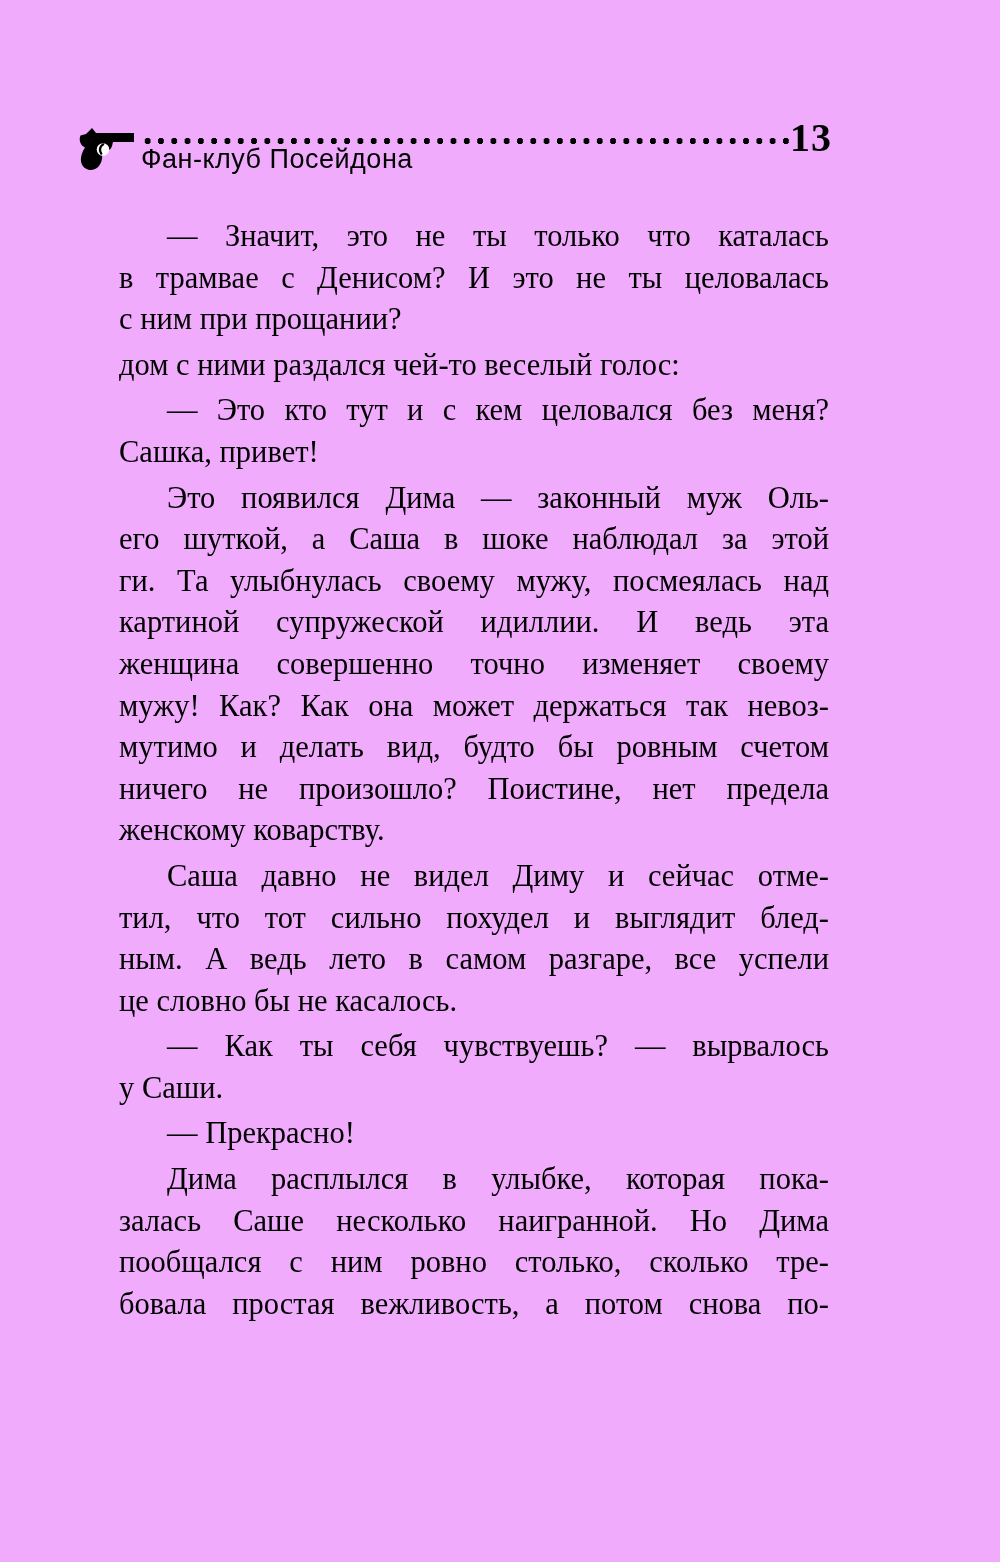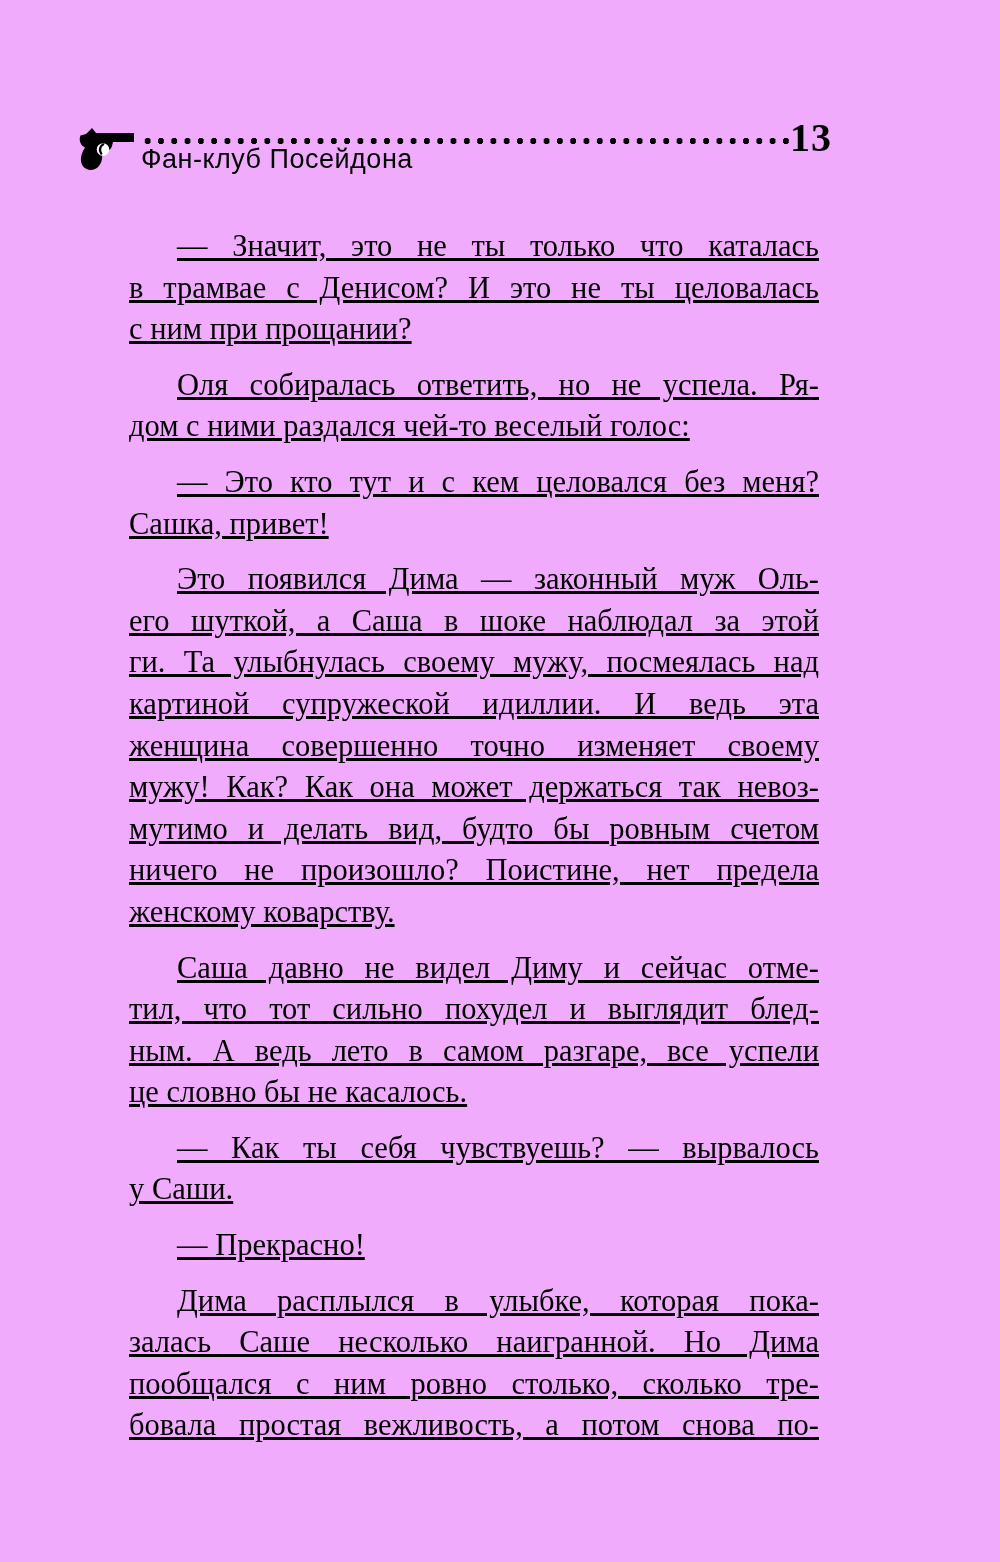--- a/index.html
+++ b/index.html
@@ -62,21 +62,21 @@
   
   .body-text {
     position: absolute;
     left: 115px;
     top: 212px;
     width: 718px;
     font-family: "Liberation Serif", serif;
     font-size: 30.5px;
     line-height: 41.6px;
   }
-  .para { margin: 14px; padding: 0; text-decoration: underline; }
+  .para { margin: 4px; padding: 0; }
   .line {
     text-align: justify;
     text-align-last: justify;
   }
   .line.last { text-align-last: left; }
   .line.first { text-indent: 48px; }
 </style>
 </head>
 <body>
 
@@ -96,21 +96,20 @@
 
   <div class="header-title">Фан-клуб Посейдона</div>
 
   <div class="body-text">
       <div class="para">
         <div class="line first">— Значит, это не ты только что каталась</div>
         <div class="line">в трамвае с Денисом? И это не ты целовалась</div>
         <div class="line last">с ним при прощании?</div>
       </div>
       <div class="para">
-        <div class="line first">Оля собиралась ответить, но не успела. Ря-</div>
         <div class="line last">дом с ними раздался чей-то веселый голос:</div>
       </div>
       <div class="para">
         <div class="line first">— Это кто тут и с кем целовался без меня?</div>
         <div class="line last">Сашка, привет!</div>
       </div>
       <div class="para">
         <div class="line first">Это появился Дима — законный муж Оль-</div>
         <div class="line">его шуткой, а Саша в шоке наблюдал за этой</div>
         <div class="line">ги. Та улыбнулась своему мужу, посмеялась над</div>

